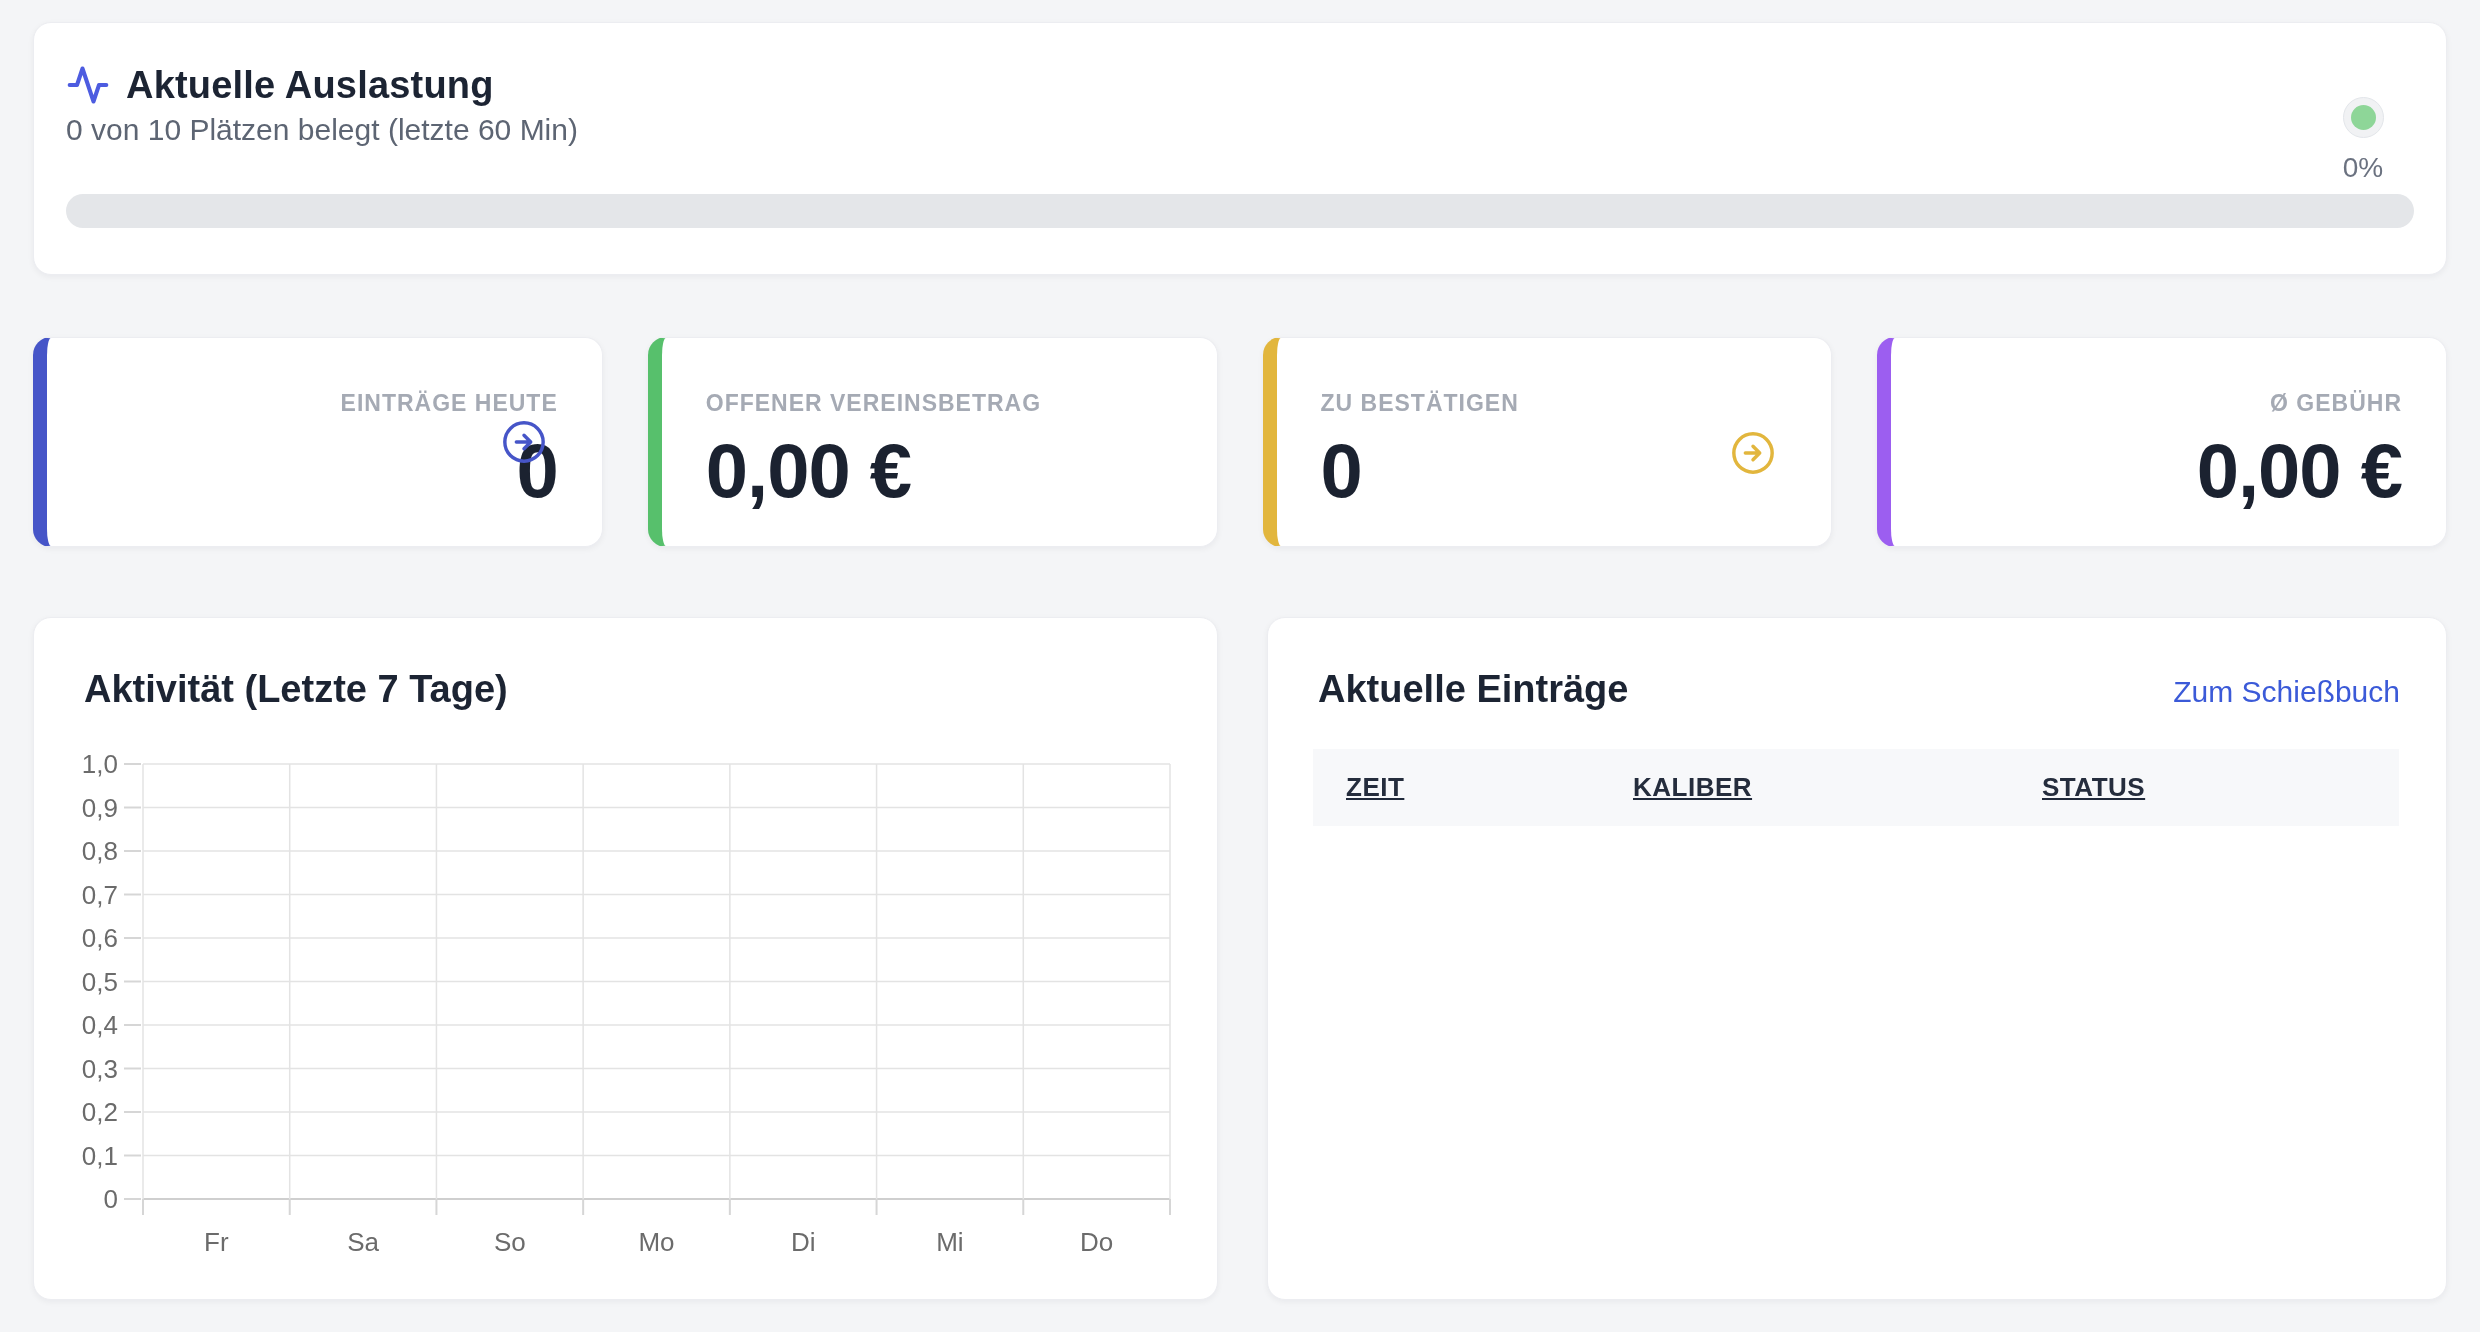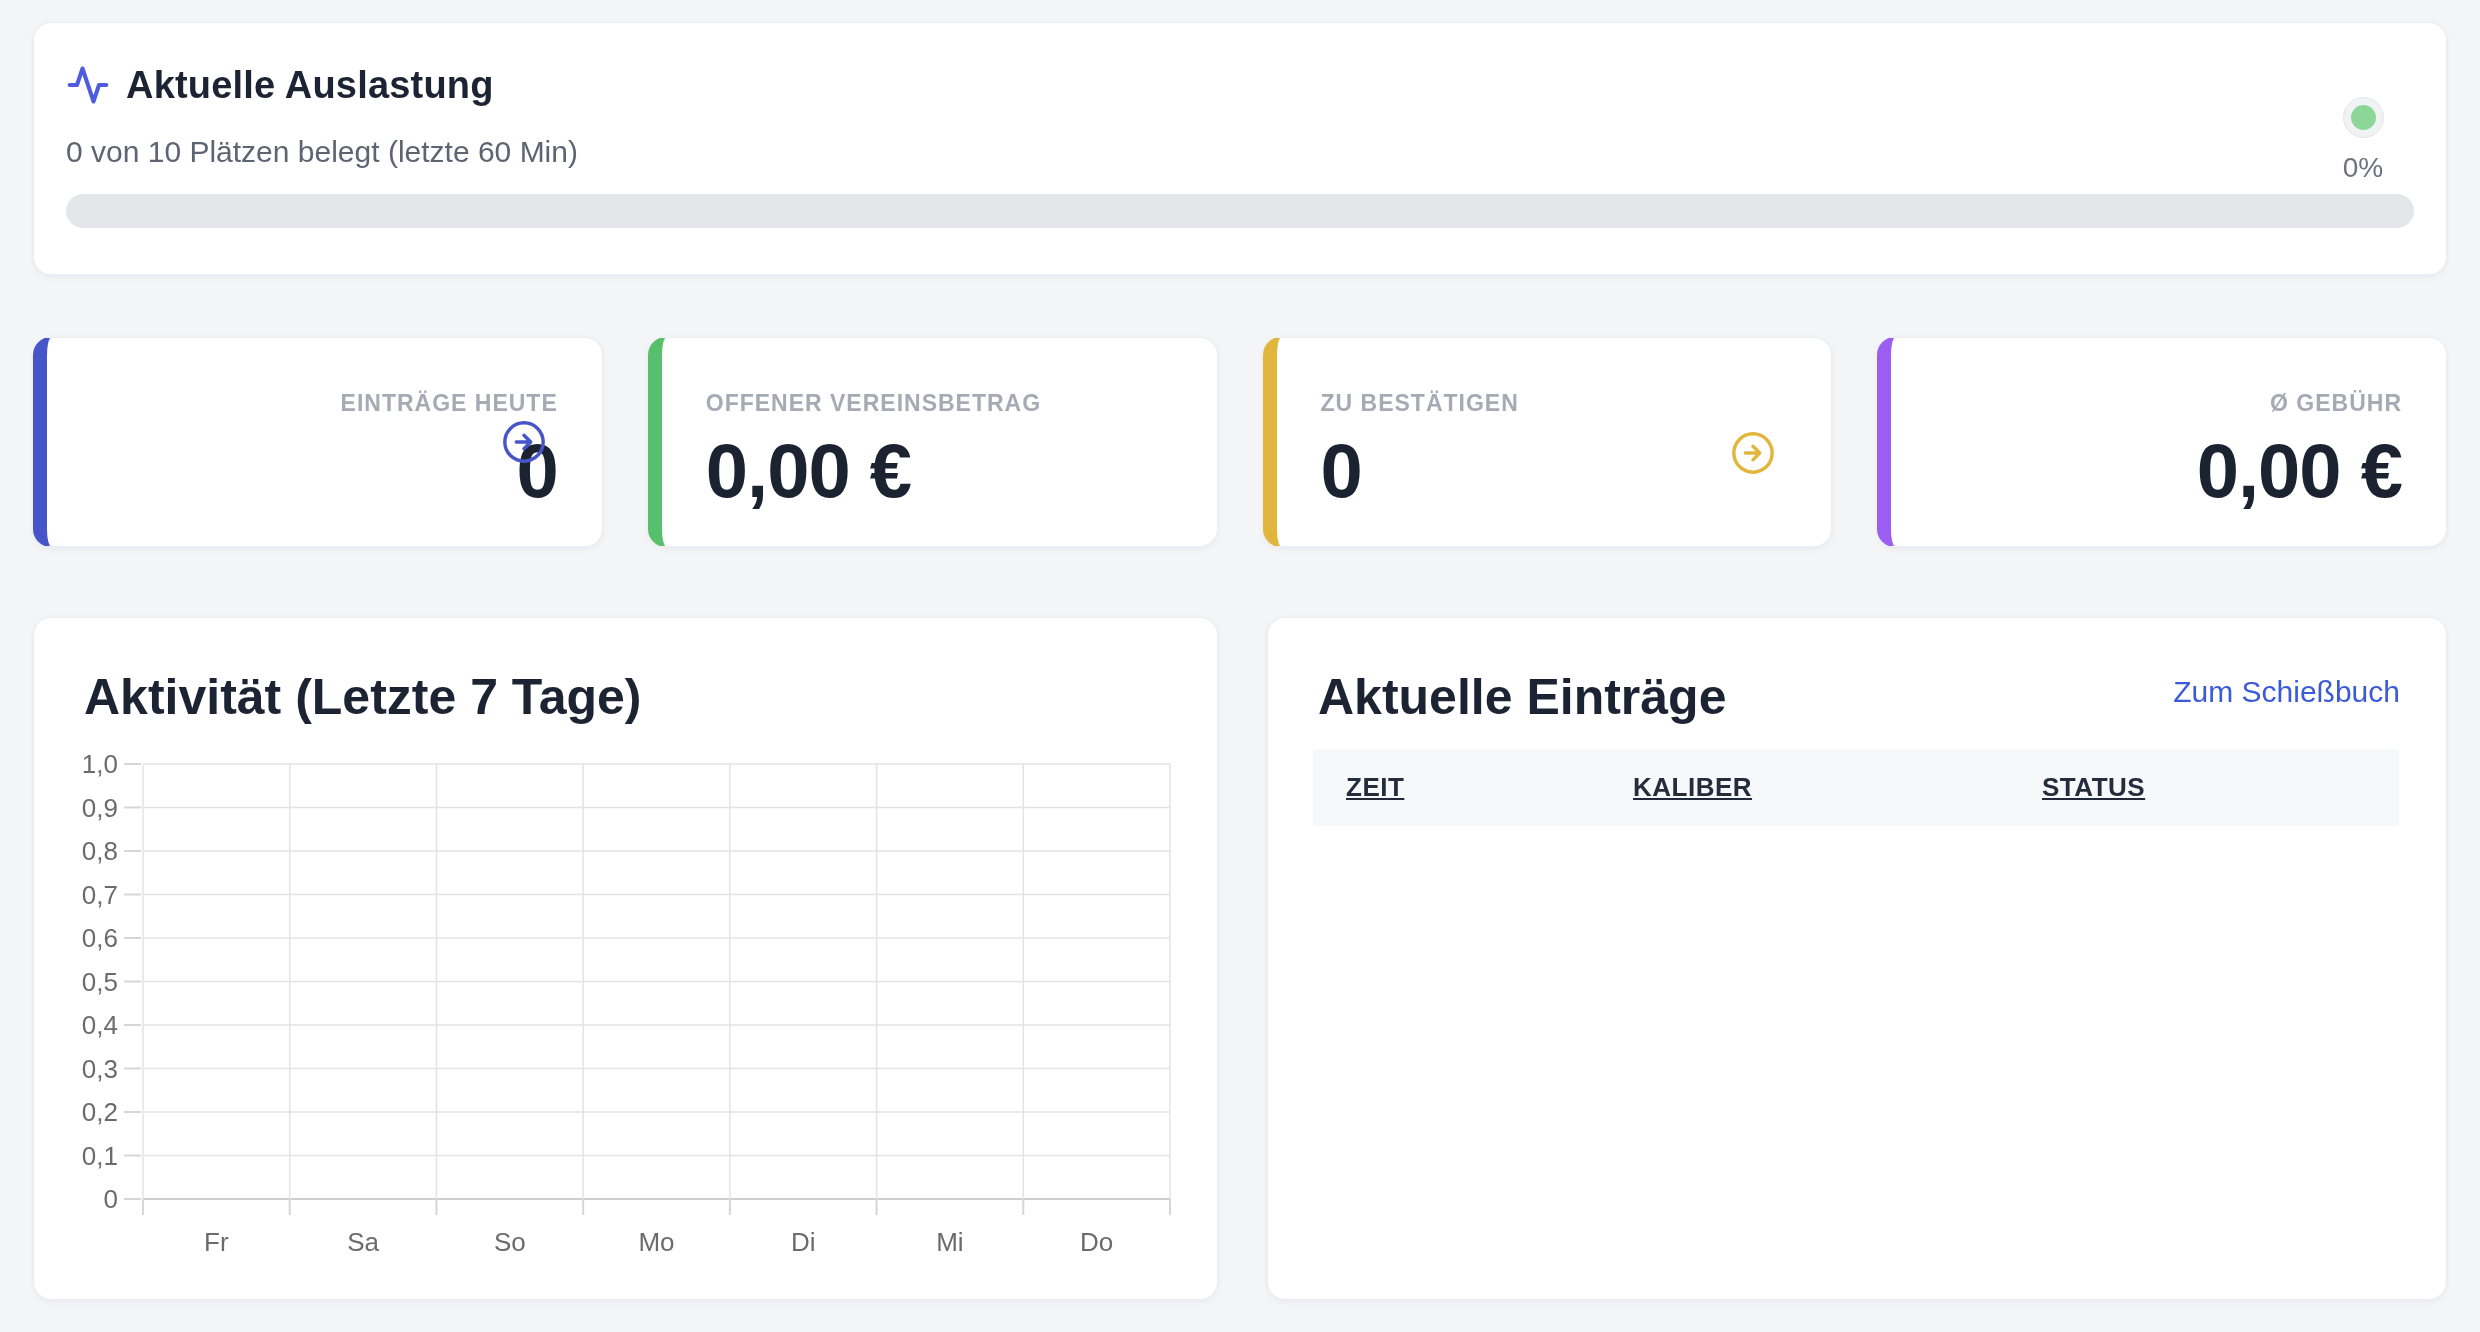--- a/index.html
+++ b/index.html
@@ -16,21 +16,21 @@
     border:1px solid #ecedf1;
     border-radius:18px;
     box-shadow:0 2px 6px rgba(16,24,40,0.05);
     position:relative;
   }
 
   
   .usage-card { width:2414px; height:253px; padding:40px 32px; }
   .usage-title-row { display:flex; align-items:center; gap:16px;text-align:center; }
   .usage-title { font-size:38px; font-weight:700; color:#1c2433; letter-spacing:0.2px; }
-  .usage-subtitle { font-size:30px; color:#5d6573; margin-top:28px; }
+  .usage-subtitle { font-size:30px; color:#5d6573; margin-top:6px; }
   .progress-track {
     position:absolute; left:32px; right:32px; top:171px;
     height:34px; border-radius:17px; background:#e4e6e9; overflow:hidden;
   }
   .progress-fill { height:100%; background:#57c06c; border-radius:17px; }
   .usage-status { position:absolute; top:74px; right:48px; width:70px;
     display:flex; flex-direction:column; align-items:center; gap:14px; }
   .status-ring { width:41px; height:41px; border-radius:50%; background:#f1f2f4;
     border:1px solid #e3e6ea; display:flex; align-items:center; justify-content:center; }
   .status-dot { width:25px; height:25px; border-radius:50%; background:#8ed698; }
@@ -39,21 +39,21 @@
   
   .stats-row { margin-top:62px; display:grid; grid-template-columns:repeat(4,1fr); gap:45px; }
   .stat-card { height:210px; padding:52px 44px; border-left-width:14px; border-left-style:solid; }
   .stat-label { font-size:23px; font-weight:700; letter-spacing:1px; color:#a5aab4; text-transform:uppercase; }
   .stat-value { font-size:76px; font-weight:700; color:#1b2230; margin-top:16px; line-height:1; letter-spacing:-1px; }
   .stat-icon { position:absolute; right:55px; top:50%; transform:translateY(-50%); width:46px; height:46px; }
 
   
   .bottom-row { margin-top:70px; display:grid; grid-template-columns:1185px 1fr; gap:49px; }
   .panel { height:683px; }
-  .panel-title { position:absolute; left:50px; top:50px; font-size:50px; font-weight:700; color:#1c2433; }
+  .panel-title { position:absolute; left:50px; top:50px; font-size:38px; font-weight:700; color:#1c2433; }
   .chart-svg { position:absolute; left:0; top:0; }
   .chart-grid { stroke:#e3e3e3; stroke-width:1.5; }
   .chart-axis { stroke:#cfcfcf; stroke-width:2; }
   .chart-tick { stroke:#d6d6d6; stroke-width:2; }
   .chart-label { font-size:26px; fill:#6b6b6b; }
 
   .panel-link { position:absolute; right:46px; top:57px; font-size:30px; color:#3b5ad8; cursor:pointer; text-decoration:none; }
   .table-head {
     position:absolute; left:45px; top:131px; width:1086px; height:77px;
     background:#f7f8fa; display:grid; grid-template-columns:287px 409px 1fr; align-items:center;text-decoration:underline;

